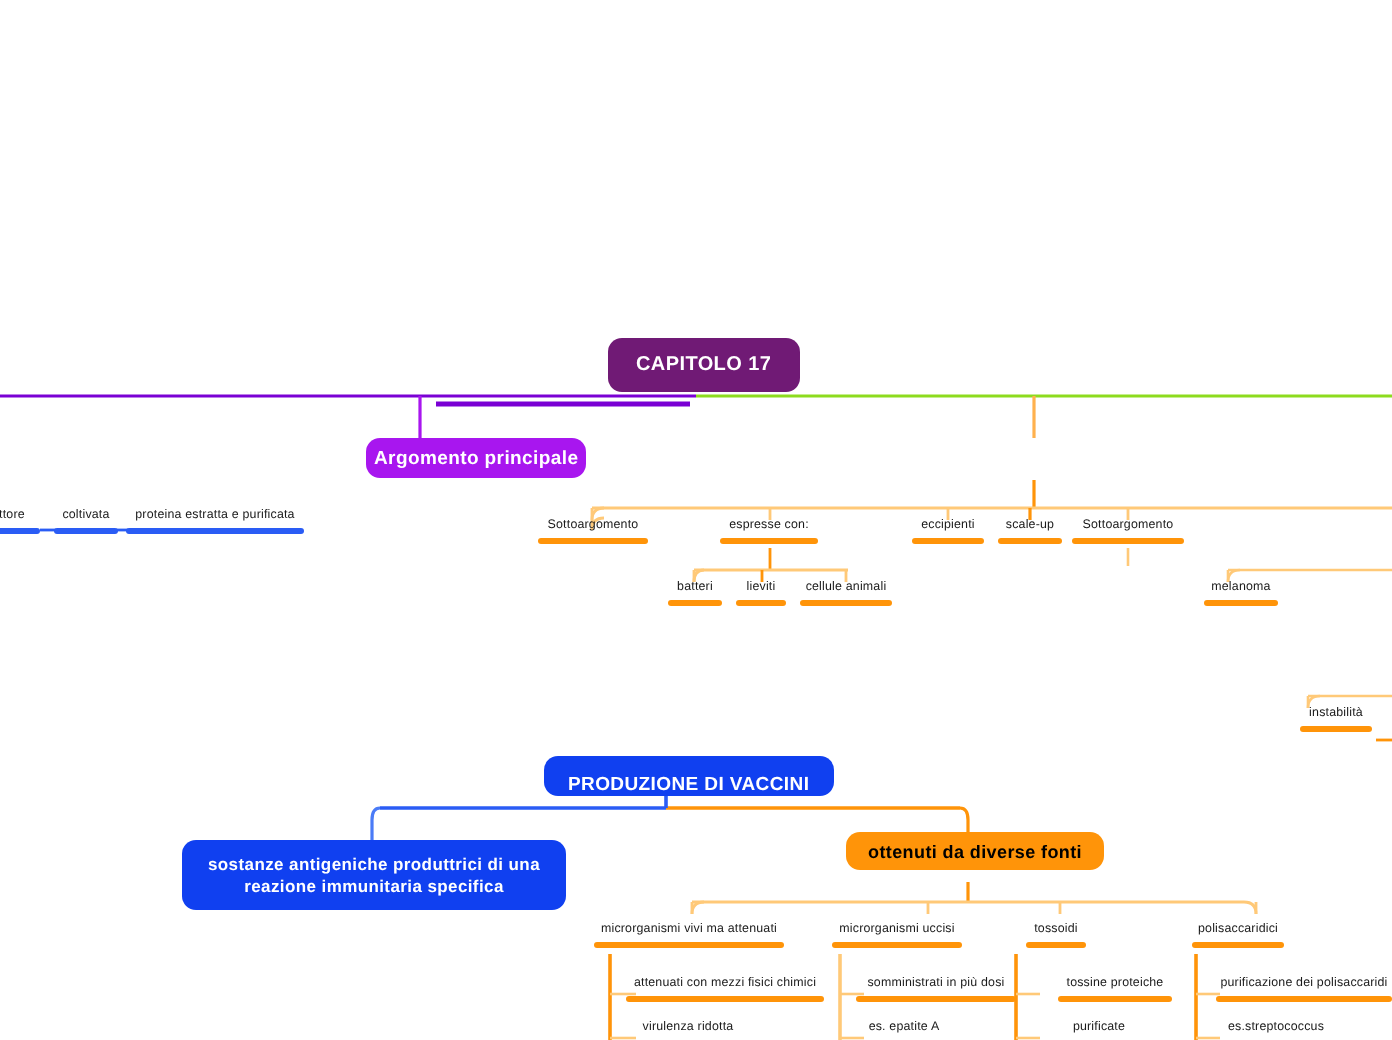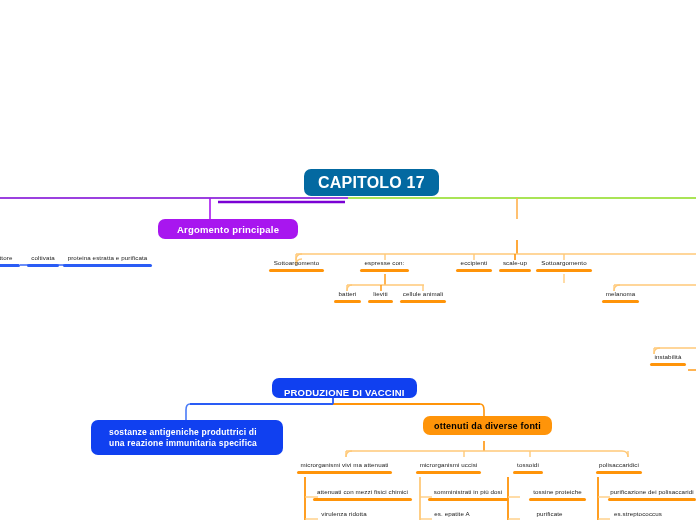--- a/index.html
+++ b/index.html
@@ -43,35 +43,36 @@
     align-items: center;
     justify-content: center;
     font-weight: bold;
     letter-spacing: 0.2px;
     color: #ffffff;
   }
   .pill.multiline {
     display: block;
     white-space: normal;
     line-height: 1.25;
-    padding: 7px 18px;
-    text-align: left;
+    padding: 7px 5px;
+    text-align: center;
   }
 
   .pill-root {
-    background: #0369a1;
-    font-size: 16px;
+    background: #701a75;
+    font-size: 10px;
     height: 27px;
     padding: 0 14px;
   }
   .pill-magenta {
     background: #a816ef;
     font-size: 9.5px;
     height: 20px;
-    padding: 0 19px;
+    padding: 0 4px;
+    margin-left: 25px;
   }
   .pill-blue {
     background: #1040f0;
     font-size: 9.5px;
     height: 20px;
     padding: 0 12px;
   }
   .pill-blue-box {
     background: #1040f0;
     font-size: 8.5px;

